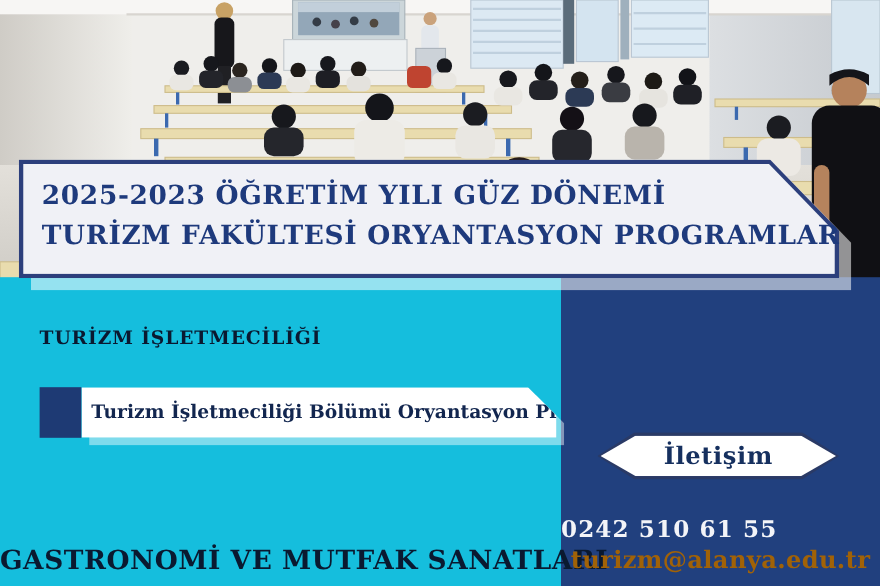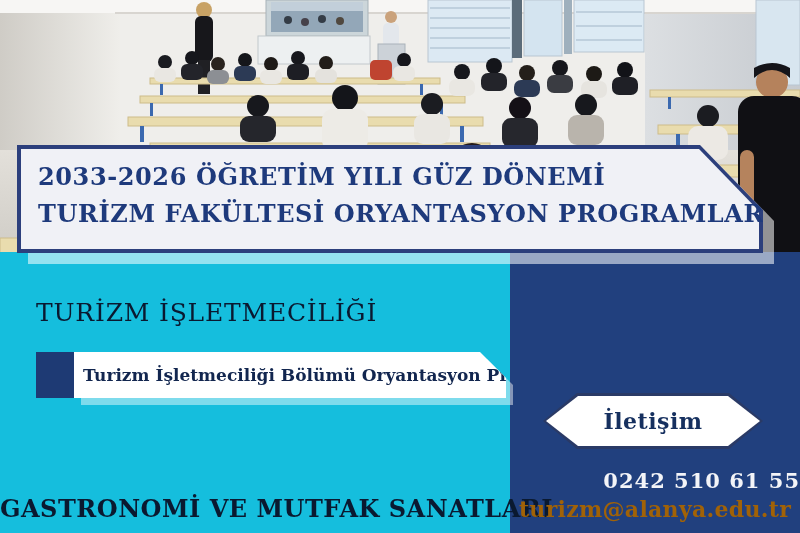--- a/index.html
+++ b/index.html
@@ -32,21 +32,21 @@
     clip-path:polygon(0 0, calc(100% - 60px) 0, 100% 62px, 100% 100%, 0 100%);
   }
   .banner-text{position:absolute;left:21px;top:13px;z-index:2;}
   .banner-line{
     font-size:24px;font-weight:bold;color:#1e3a7c;letter-spacing:0.6px;
     line-height:37px;white-space:nowrap;
   }
 
   .dept-title{
     position:absolute;left:36px;top:298px;z-index:6;
-    font-size:25px;font-weight:normal;color:#0a1930;letter-spacing:0.8px;white-space:nowrap;text-align:center;
+    font-size:17px;font-weight:bold;color:#0a1930;letter-spacing:0.8px;white-space:nowrap;text-align:center;
   }
 
   .program-square{position:absolute;left:36px;top:352px;width:38px;height:46px;background:#1e3a74;z-index:6;}
   .program-box-shadow{
     position:absolute;left:81px;top:359px;width:432px;height:46px;z-index:5;
     background:rgba(255,255,255,0.45);
     clip-path:polygon(0 0, calc(100% - 26px) 0, 100% 26px, 100% 100%, 0 100%);
   }
   .program-box{
     position:absolute;left:74px;top:352px;width:432px;height:46px;background:#ffffff;z-index:6;
@@ -60,33 +60,33 @@
   .details{position:absolute;left:80px;top:403px;z-index:6;}
   .detail-line{font-size:15px;font-weight:bold;color:#ffffff;line-height:23px;letter-spacing:0.3px;white-space:nowrap;}
 
   .gastro-title{
     position:absolute;left:0;top:494px;width:510px;text-align:center;z-index:6;
     font-size:24px;font-weight:bold;color:#0a1930;letter-spacing:0.5px;white-space:nowrap;
   }
 
   
   .contact-btn{
-    position:absolute;left:543px;top:393px;width:220px;height:56px;z-index:6;cursor:pointer;
+    position:absolute;left:543px;top:393px;width:220px;height:43px;z-index:6;cursor:pointer;
     background:#2a3a66;
     clip-path:polygon(34px 0, calc(100% - 34px) 0, 100% 50%, calc(100% - 34px) 100%, 34px 100%, 0 50%);
   }
   .contact-btn-face{
     position:absolute;inset:3px;background:#ffffff;
     clip-path:polygon(32px 0, calc(100% - 32px) 0, 100% 50%, calc(100% - 32px) 100%, 32px 100%, 0 50%);
     display:flex;align-items:center;justify-content:center;
   }
   .contact-btn-face span{font-size:22px;font-weight:bold;color:#16305f;letter-spacing:0.5px;}
 
   .phone{
-    position:absolute;left:510px;top:468px;width:290px;text-align:right;z-index:6;
+    position:absolute;left:510px;top:468px;width:290px;text-align:left;z-index:6;
     font-size:21px;font-weight:bold;color:#f3f4f8;letter-spacing:1px;white-space:nowrap;
   }
   .email{
     position:absolute;left:510px;top:496px;width:290px;text-align:center;z-index:6;
     font-size:22px;font-weight:bold;color:#a16207;letter-spacing:0.3px;white-space:nowrap;
   }
 </style>
 </head>
 <body>
 
@@ -272,21 +272,21 @@
     </g>
   </svg>
 
   <div class="sec-left"></div>
   <div class="sec-right"></div>
 
   <div class="banner-shadow"></div>
   <div class="banner">
     <div class="banner-inner"></div>
     <div class="banner-text">
-      <div class="banner-line">2033-2026 ÖĞRETİM YILI GÜZ DÖNEMİ</div>
+      <div class="banner-line">2025-2023 ÖĞRETİM YILI GÜZ DÖNEMİ</div>
       <div class="banner-line">TURİZM FAKÜLTESİ ORYANTASYON PROGRAMLARI</div>
     </div>
   </div>
 
   <div class="dept-title">TURİZM İŞLETMECİLİĞİ</div>
 
   <div class="program-box-shadow"></div>
   <div class="program-square"></div>
   <div class="program-box">
     <span>Turizm İşletmeciliği Bölümü Oryantasyon Programı</span>

